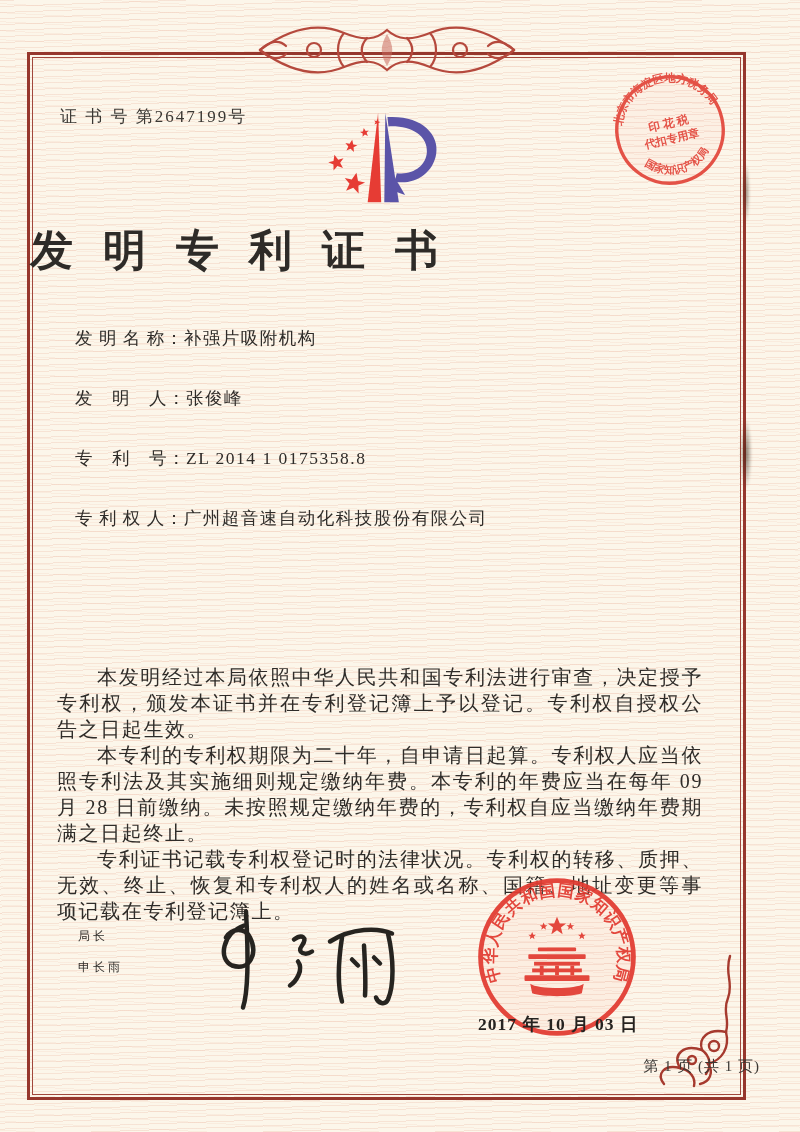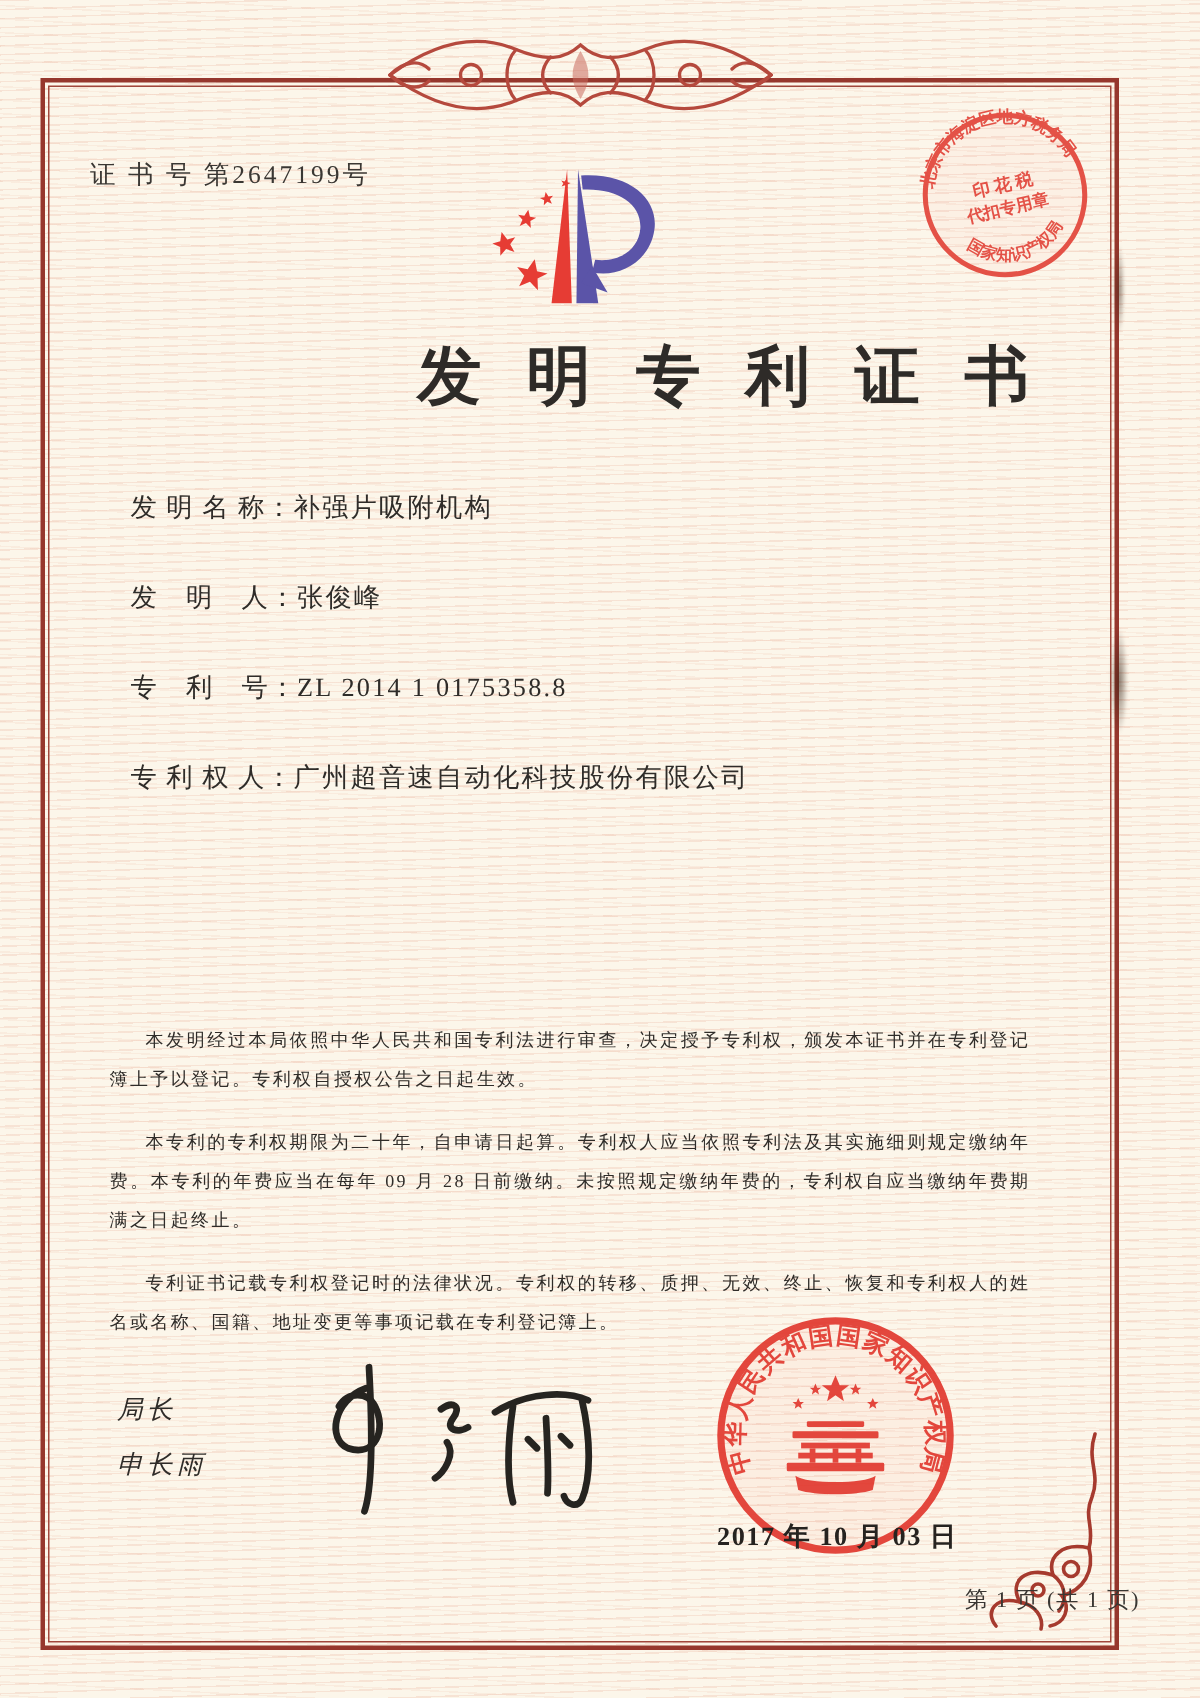--- a/index.html
+++ b/index.html
@@ -29,29 +29,29 @@
     position:absolute;left:60px;top:105px;
     font-size:17px;letter-spacing:2px;color:#3a3733;
   }
   .logo{position:absolute;left:322px;top:106px;width:135px;height:100px;}
   .tax-stamp{
     position:absolute;left:612px;top:72px;width:116px;height:116px;
     transform:rotate(-13deg);opacity:.92;
   }
   .title{
     position:absolute;left:0;top:222px;width:716px;margin:0;
-    text-align:right;font-size:43px;font-weight:600;
+    text-align:left;font-size:43px;font-weight:600;
     letter-spacing:30px;text-indent:30px;color:#2e2b28;
   }
-  .fields{position:absolute;left:75px;top:326px;width:620px;margin-left:12px;}
+  .fields{position:absolute;left:75px;top:326px;width:620px;}
   .field-row{height:24px;line-height:24px;margin-bottom:36px;font-size:17.5px;letter-spacing:1px;color:#2f2c29;}
   .field-row .val{letter-spacing:1.5px;}
   .body-text{position:absolute;left:57px;top:664px;width:646px;}
-  .body-text p{margin:16px;text-indent:2em;font-size:12px;line-height:26px;letter-spacing:1.6px;text-align:justify;color:#2f2c29;}
-  .officer{position:absolute;left:78px;top:928px;font-size:17px;letter-spacing:3px;color:#2f2c29;font-style:italic;}
+  .body-text p{margin:0;text-indent:2em;font-size:20px;line-height:26px;letter-spacing:1.6px;text-align:justify;color:#2f2c29;}
+  .officer{position:absolute;left:78px;top:928px;font-size:12px;letter-spacing:3px;color:#2f2c29;}
   .officer div{margin-bottom:14px;}
   .signature{position:absolute;left:202px;top:896px;width:200px;height:118px;}
   .office-seal{position:absolute;left:471px;top:871px;width:172px;height:172px;opacity:.93;}
   .issue-date{
     position:absolute;left:478px;top:1012px;font-size:17.5px;letter-spacing:1px;
     color:#262320;z-index:5;font-weight:600;
   }
   .page-footer{
     position:absolute;left:0;top:1057px;width:760px;text-align:right;
     font-size:15px;letter-spacing:1px;color:#3a3733;

